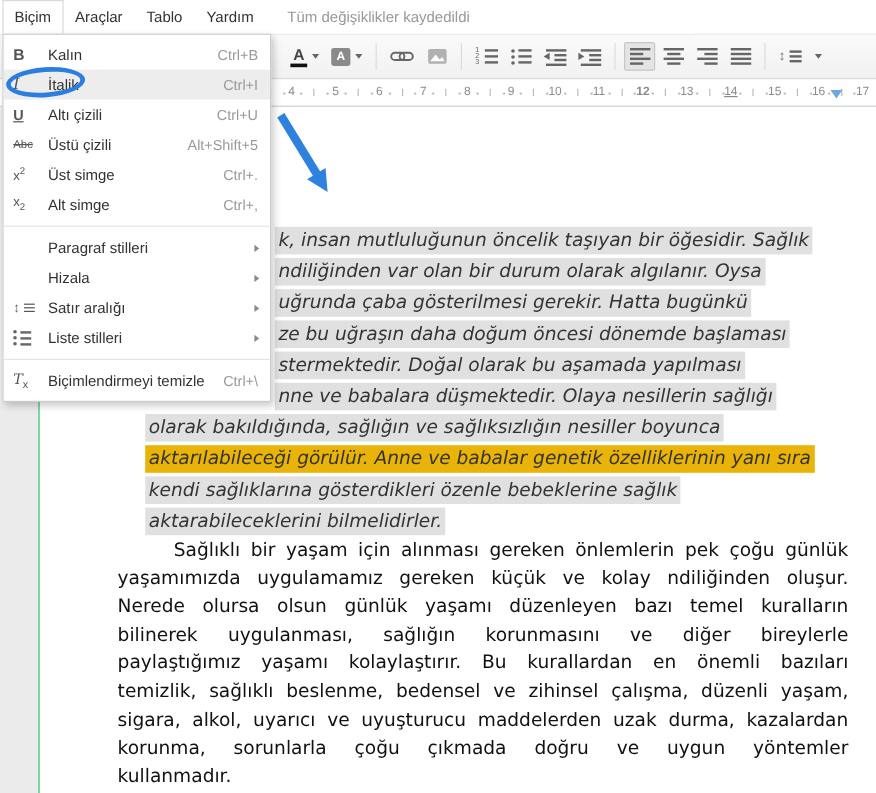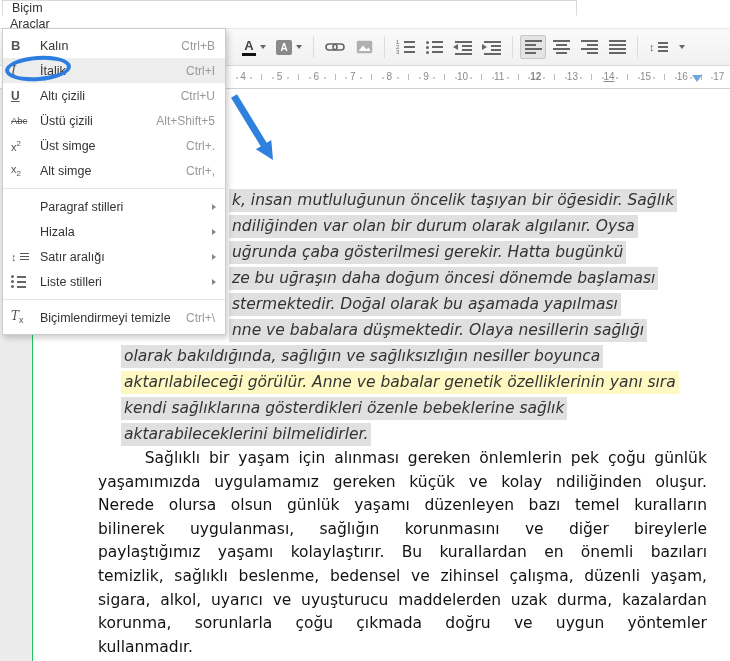--- a/index.html
+++ b/index.html
@@ -1,20 +1,20 @@
 <!DOCTYPE html>
 <html><head>
 <meta charset="utf-8">
 <style>
   * { margin:0; padding:0; box-sizing:border-box; }
   html,body { width:730px; height:661px; }
   body { font-family:"Liberation Sans", sans-serif; background:#fff; position:relative; overflow:hidden; }
 
   
-  .menubar { position:absolute; left:0; top:0; width:577px; height:28px; background:#fff; display:flex; align-items:stretch; font-size:12.5px; color:#333; z-index:15;flex-direction:column; }
+  .menubar { position:absolute; left:0; top:0; width:577px; height:28px; background:#fff; display:flex; align-items:stretch; font-size:12.5px; color:#333; z-index:15; }
   .mtab { display:flex; align-items:center; padding:0 9px; cursor:default; border:1px solid transparent; }
   .mtab.active { border-color:#d9d9d9; border-bottom-color:#fff; background:#fff; margin-left:2px; }
   .save-status { display:flex; align-items:center; margin-left:18px; color:#999; }
 
   .toolbar { position:absolute; left:0; top:28px; width:730px; height:38px; background:linear-gradient(#fafafa,#f1f1f1); border-top:1px solid #e9e9e9; border-bottom:1px solid #d9d9d9; display:flex; align-items:center; padding-left:237px; z-index:5; }
   .tbtn { height:24px; min-width:26px; padding:0 3px; display:flex; align-items:center; justify-content:center; border:1px solid transparent; border-radius:2px; margin:0 1px; }
   .tbtn.active { background:#e4e4e4; border-color:#c6c6c6; }
   .tsep { width:1px; height:22px; background:#dcdcdc; margin:0 6px; }
   .caret { width:0; height:0; border-left:3.5px solid transparent; border-right:3.5px solid transparent; border-top:4px solid #666; margin-left:4px; }
   .ic-A { display:flex; flex-direction:column; align-items:center; }
@@ -310,21 +310,21 @@
 <div class="docarea">
   <div class="page">
     <div class="italic-block">
         <div class="iline clipped"><span style="background: rgb(224, 224, 224);">k, insan mutluluğunun öncelik taşıyan bir öğesidir. Sağlık</span></div>
         <div class="iline clipped"><span style="background: rgb(224, 224, 224);">ndiliğinden var olan bir durum olarak algılanır. Oysa</span></div>
         <div class="iline clipped"><span style="background: rgb(224, 224, 224);">uğrunda çaba gösterilmesi gerekir. Hatta bugünkü</span></div>
         <div class="iline clipped"><span style="background: rgb(224, 224, 224);">ze bu uğraşın daha doğum öncesi dönemde başlaması</span></div>
         <div class="iline clipped"><span style="background: rgb(224, 224, 224); font-style: italic;">stermektedir. Doğal olarak bu aşamada yapılması</span></div>
         <div class="iline clipped"><span style="background: rgb(224, 224, 224);">nne ve babalara düşmektedir. Olaya nesillerin sağlığı</span></div>
         <div class="iline"><span style="background: rgb(224, 224, 224);">olarak bakıldığında, sağlığın ve sağlıksızlığın nesiller boyunca</span></div>
-        <div class="iline"><span style="background: #fef9c3;">aktarılabileceği görülür. Anne ve babalar genetik özelliklerinin yanı sıra</span></div>
+        <div class="iline"><span style="background: #eab308;">aktarılabileceği görülür. Anne ve babalar genetik özelliklerinin yanı sıra</span></div>
         <div class="iline"><span style="background: rgb(224, 224, 224);">kendi sağlıklarına gösterdikleri özenle bebeklerine sağlık</span></div>
         <div class="iline"><span style="background: rgb(224, 224, 224);">aktarabileceklerini bilmelidirler.</span></div>
       </div>
     <div class="body-block">
         <div class="bline indent">
           <span class="sp"></span>
           <span>Sağlıklı</span>
           <span>bir</span>
           <span>yaşam</span>
           <span>için</span>

